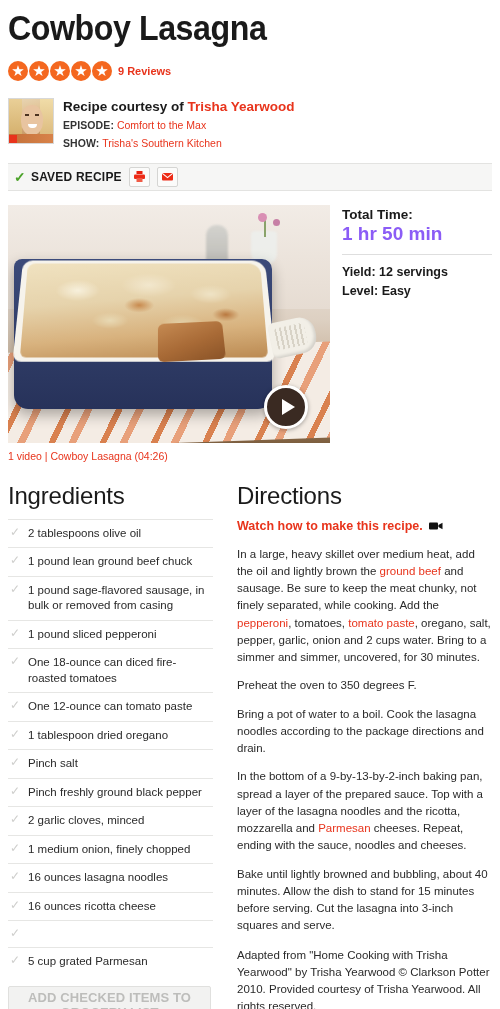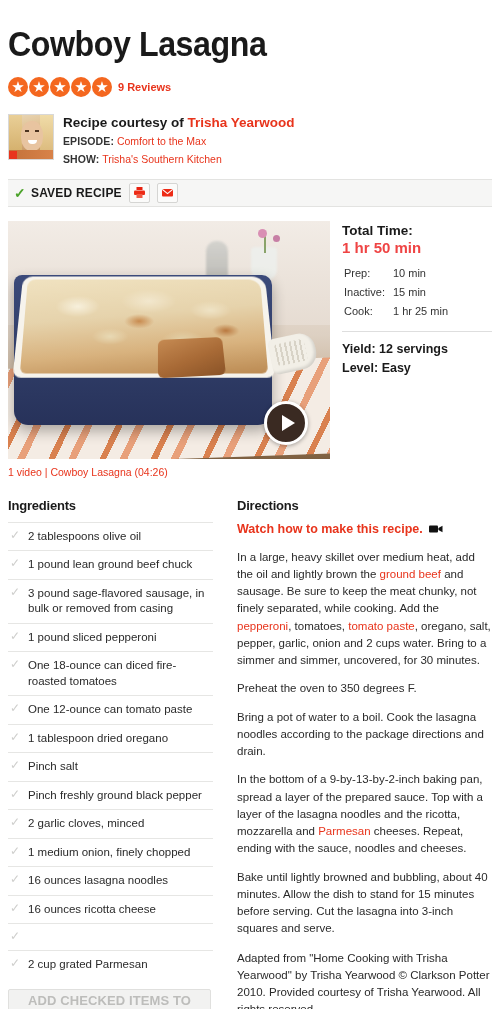--- a/index.html
+++ b/index.html
@@ -5,21 +5,21 @@
 <style>
   * { box-sizing: border-box; margin: 0; padding: 0; }
   html, body {
     width: 500px;
     height: 1009px;
     background: #ffffff;
     font-family: "Liberation Sans", sans-serif;
     color: #222222;
     overflow: hidden;
   }
-  .page { width: 500px; height: 991px; position: relative; padding: 0 8px; margin-top: 16px; }
+  .page { width: 500px; height: 991px; position: relative; padding: 0 8px; }
 
   
   .recipe-title {
     font-family: "Liberation Sans Narrow", "Liberation Sans", sans-serif;
     font-size: 35px;
     font-weight: bold;
     letter-spacing: -0.5px;
     line-height: 1.1;
     padding-top: 9px;
     color: #1a1a1a;
@@ -168,40 +168,40 @@
     border-left: 13px solid #ffffff;
     border-top: 8px solid transparent;
     border-bottom: 8px solid transparent;
     margin-left: 4px;
   }
 
   .time-panel { flex: 1; padding-top: 2px; }
   .tp-label { font-family:"Liberation Sans Narrow","Liberation Sans",sans-serif;
     font-size: 13.5px; font-weight: bold; color: #1a1a1a; }
   .tp-total { font-family:"Liberation Sans Narrow","Liberation Sans",sans-serif;
-    font-size: 15px; font-weight: bold; color: #ef4444; margin-top: 1px; }
+    font-size: 19px; font-weight: bold; color: #8b5cf6; margin-top: 1px; }
   .tp-table { margin-top: 7px; font-size: 11px; color: #333333; line-height: 1.55; }
   .tp-table td:first-child { padding-right: 6px; }
   .tp-div { border-top: 1px solid #dedede; margin: 9px 0 8px 0; }
   .tp-yield { font-family:"Liberation Sans Narrow","Liberation Sans",sans-serif;
     font-size: 12.5px; font-weight: bold; color: #1a1a1a; line-height: 1.55; }
   .tp-yield span.val { font-weight: bold; }
 
   
   .video-caption { margin-top: 7px; font-size: 10.5px; color: #e8341c; }
   .video-caption a { color: #e8341c; text-decoration: none; cursor: pointer; }
   .vc-sep { color: #e8341c; }
 
   
   .cols { display: flex; gap: 24px; margin-top: 20px; }
   .col-left { width: 205px; flex: 0 0 205px; }
   .col-right { flex: 1; }
   .sec-head {
     font-family:"Liberation Sans Narrow","Liberation Sans",sans-serif;
-    font-size: 13px; font-weight: bold; color: #1a1a1a; letter-spacing: -0.2px;
+    font-size: 24px; font-weight: normal; color: #1a1a1a; letter-spacing: -0.2px;
   }
 
   .ing-list { list-style: none; margin-top: 9px; }
   .ing-item {
     display: flex; gap: 7px; align-items: flex-start;
     border-top: 1px solid #e6e6e4;
     padding: 6px 2px 6px 2px;
     font-size: 11.5px; line-height: 1.35; color: #2a2a2a;
     cursor: pointer;
   }
@@ -309,36 +309,20 @@
       <div class="ph-dish"></div>
       <div class="ph-rim"></div>
       <div class="ph-food"></div>
       <div class="ph-scoop"></div>
       <div class="ph-handle"></div>
       <div class="play-btn"></div>
     </div>
     <div class="time-panel">
       <div class="tp-label">Total Time:</div>
       <div class="tp-total">1 hr 50 min</div>
-      <table class="tp-table">
-        <tbody>
-            <tr>
-              <td>Prep:</td>
-              <td>10 min</td>
-            </tr>
-            <tr>
-              <td>Inactive:</td>
-              <td>15 min</td>
-            </tr>
-            <tr>
-              <td>Cook:</td>
-              <td>1 hr 25 min</td>
-            </tr>
-          </tbody>
-      </table>
       <div class="tp-div"></div>
       <div class="tp-yield">
         <span>Yield:</span>
         <span class="val">12 servings</span>
       </div>
       <div class="tp-yield">
         <span>Level:</span>
         <span class="val">Easy</span>
       </div>
     </div>
@@ -358,21 +342,21 @@
           <li class="ing-item">
             <span class="ing-check">✓</span>
             <span>2 tablespoons olive oil</span>
           </li>
           <li class="ing-item">
             <span class="ing-check">✓</span>
             <span>1 pound lean ground beef chuck</span>
           </li>
           <li class="ing-item">
             <span class="ing-check">✓</span>
-            <span>3 pound sage-flavored sausage, in bulk or removed from casing</span>
+            <span>1 pound sage-flavored sausage, in bulk or removed from casing</span>
           </li>
           <li class="ing-item">
             <span class="ing-check">✓</span>
             <span>1 pound sliced pepperoni</span>
           </li>
           <li class="ing-item">
             <span class="ing-check">✓</span>
             <span>One 18-ounce can diced fire-roasted tomatoes</span>
           </li>
           <li class="ing-item">
@@ -405,21 +389,21 @@
           </li>
           <li class="ing-item">
             <span class="ing-check">✓</span>
             <span>16 ounces ricotta cheese</span>
           </li>
           <li class="ing-item">
             <span class="ing-check">✓</span>
           </li>
           <li class="ing-item">
             <span class="ing-check">✓</span>
-            <span>2 cup grated Parmesan</span>
+            <span>5 cup grated Parmesan</span>
           </li>
         </ul>
       <button class="grocery-btn" disabled="">ADD CHECKED ITEMS TO GROCERY LIST</button>
     </div>
 
     <div class="col-right">
       <div class="sec-head">Directions</div>
       <div class="watch-line">
         <a class="watch-link">Watch how to make this recipe.</a>
         <span>

